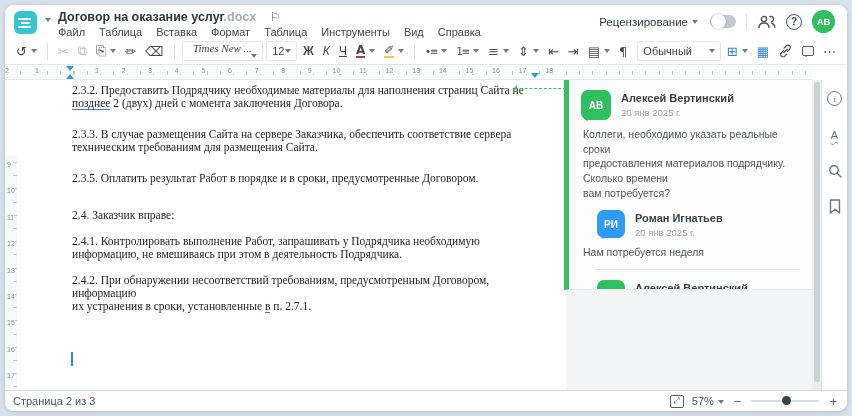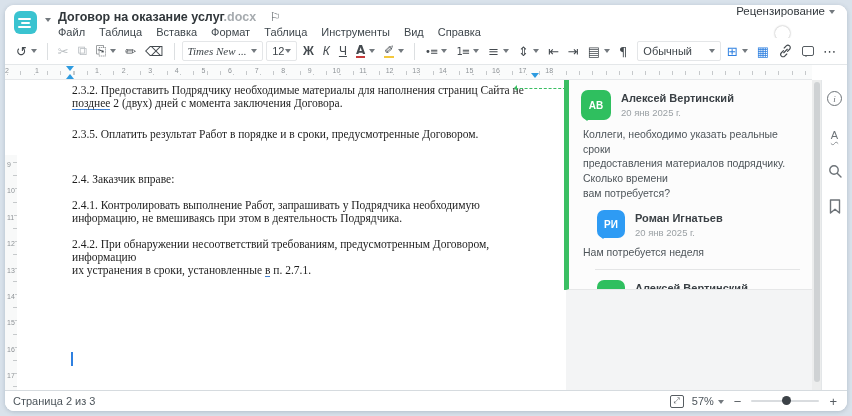--- a/index.html
+++ b/index.html
@@ -16,39 +16,39 @@
   .logo i { display:block; height:2px; background:#fff; border-radius:1px; }
   .logo i:nth-child(1){width:13px} .logo i:nth-child(2){width:9px; margin-left:3px} .logo i:nth-child(3){width:13px}
   .logo-caret { position:absolute; left:36px; top:13px; }
   .caret { display:inline-block; width:0; height:0; border-left:3.5px solid transparent;
            border-right:3.5px solid transparent; border-top:4px solid #73797e; vertical-align:middle; margin-left:4px;}
   .title-row { position:absolute; left:53px; top:5px; font-size:12.5px; color:#30363a; font-weight:bold; white-space:nowrap;}
   .title-row .ext { color:#a6abaf; font-weight:bold;margin-top:25px;}
   .flag { color:#4b5257; font-size:12px; font-weight:normal; margin-left:10px; cursor:pointer;}
   .menubar { position:absolute; left:53px; top:21px; display:flex; gap:14px; font-size:11px; color:#3f474d; }
   .menubar span { cursor:pointer; }
-  .header-right { position:absolute; right:12px; top:0; height:33px; display:flex; align-items:center; gap:10px; font-size:11.5px; color:#33393e;flex-direction:column;}
+  .header-right { position:absolute; right:12px; top:0; height:33px; display:flex; align-items:center; gap:10px; font-size:11.5px; color:#33393e;}
   .toggle { width:26px; height:13px; border-radius:7px; background:#c3cad1; position:relative; cursor:pointer; margin-left:2px;}
   .toggle .knob { position:absolute; left:1px; top:-1px; width:15px; height:15px; border-radius:50%; background:#fff; box-shadow:0 0 2px rgba(0,0,0,.4);}
   .vdiv { width:1px; height:16px; background:#d9dde0; }
   .help { width:16px; height:16px; border:1.4px solid #4b5257; border-radius:50%; font-size:10px; display:flex; align-items:center; justify-content:center; color:#4b5257; cursor:pointer; font-weight:bold;}
   .avatar-top { width:23px; height:23px; border-radius:50%; background:#2fbf5f; color:#fff; font-size:9.5px; font-weight:bold; display:flex; align-items:center; justify-content:center; cursor:pointer;}
   .ppl { cursor:pointer; }
 
   
   .toolbar { position:absolute; left:0; top:33px; width:100%; height:27px; background:#fff;
              border-bottom:1px solid #e4e7e9; display:flex; align-items:center; padding:0 8px; gap:3px; }
   .tbtn { display:inline-flex; align-items:center; height:20px; padding:0 3px; border-radius:2px; cursor:pointer;
           font-size:13px; color:#444a4f; white-space:nowrap;}
   .tbtn .g { font-family:"DejaVu Sans", sans-serif; }
   .tbtn.dis { color:#b9bec2; cursor:default;}
   .tbtn.blue { color:#2f80e0; }
   .tdiv { width:1px; height:17px; background:#dcdfe1; margin:0 4px;}
   .sel { display:inline-flex; align-items:center; border:1px solid #e4e6e8; border-radius:2px; height:20px; padding:0 5px; font-size:11px; color:#3d4449; cursor:pointer;}
-  .sel.font { width:94px; font-family:"Liberation Serif", serif; font-style:italic;}
+  .sel.font { width:94px; font-family:"Liberation Serif", serif; font-style:italic;flex-direction:column;}
   .sel.size { width:34px; }
   .sel.style { width:96px; margin-left:4px;}
   .sel .caret { margin-left:auto; }
   .bld { font-weight:bold; font-size:12px;}
   .itl { font-style:italic; font-size:12px;}
   .und { text-decoration:underline; font-size:12px;}
   .fcol .g { border-bottom:2.5px solid #c43a3a; line-height:12px; font-size:12px; font-weight:bold;}
   .hlt .g { border-bottom:2.5px solid #f4c83c; line-height:12px; font-size:12px;}
   .smallg .g { font-size:10px; letter-spacing:-1px;}
   .bubble-ico { width:12px; height:10px; border:1.3px solid #565c61; border-radius:2px; position:relative; display:inline-block;}
@@ -67,21 +67,21 @@
             background-image:repeating-linear-gradient(to bottom, #c6c9cb 0 1px, transparent 1px 13.2px);
             background-size:4px 100%; background-position:8px 7px; background-repeat:no-repeat;}
 
   
   .main { position:absolute; left:0; top:75px; width:100%; height:310px; }
   .page { position:absolute; left:12px; top:0; width:549px; height:310px; background:#fff; cursor:text;
           font-family:"Liberation Serif", serif; font-size:11.5px; color:#1e1e1e; line-height:13px;
           padding:4px 26px 0 55px; overflow:hidden;}
   .page p { white-space:pre-wrap; margin:0 0 18px 0;}
   .page p.mb10 { margin-bottom:10px;}
-  .page p.mb36 { margin-bottom:32px;}
+  .page p.mb36 { margin-bottom:24px;}
   .page p.mb13 { margin-bottom:13px;}
   .uline { border-bottom:1px solid #3f7fd0; }
   .anchor-dash { position:absolute; left:498px; top:8px; width:51px; border-top:1.5px dashed #3abf63;}
   .anchor-tri { position:absolute; left:494px; top:5px; width:0; height:0; border:3px solid transparent; border-right-color:#3abf63;}
   .cursor { position:absolute; left:54px; top:272px; width:1.5px; height:14px; background:#2f80e0;}
   .connector { position:absolute; left:559px; top:0; width:2px; height:210px; background:#3abf63;}
 
   
   .comments { position:absolute; left:561px; top:0; width:246px; height:310px; background:#f3f4f5; font-size:10.5px;}
   .card { background:#fcfcfc; border-left:3px solid #3abf63; border-bottom:1px solid #e6e7e8; height:210px; overflow:hidden; cursor:pointer;}
@@ -294,20 +294,22 @@
         <span class="vnum" style="top: 139px;">14</span>
         <span class="vnum" style="top: 165.4px;">15</span>
         <span class="vnum" style="top: 191.8px;">16</span>
         <span class="vnum" style="top: 218.2px;">17</span>
         <span class="vnum" style="top: 244.6px;">18</span>
       </div>
 
     <div class="page">
       <p><span>2.3.2. Предоставить Подрядчику необходимые материалы для наполнения страниц Сайта не
 </span><span class="uline">позднее</span><span> 2 (двух) дней с момента заключения Договора.</span></p>
+      <p>2.3.3. В случае размещения Сайта на сервере Заказчика, обеспечить соответствие сервера
+техническим требованиям для размещения Сайта.</p>
       <p class="mb36">2.3.5. Оплатить результат Работ в порядке и в сроки, предусмотренные Договором.</p>
       <p class="mb13">2.4. Заказчик вправе:</p>
       <p class="mb13">2.4.1. Контролировать выполнение Работ, запрашивать у Подрядчика необходимую
 информацию, не вмешиваясь при этом в деятельность Подрядчика.</p>
       <p><span>2.4.2. При обнаружении несоответствий требованиям, предусмотренным Договором, информацию
 их устранения в сроки, установленные </span><span class="uline">в</span><span> п. 2.7.1.</span></p>
       <span class="anchor-tri"></span>
       <span class="anchor-dash"></span>
       <span class="cursor"></span>
     </div>

